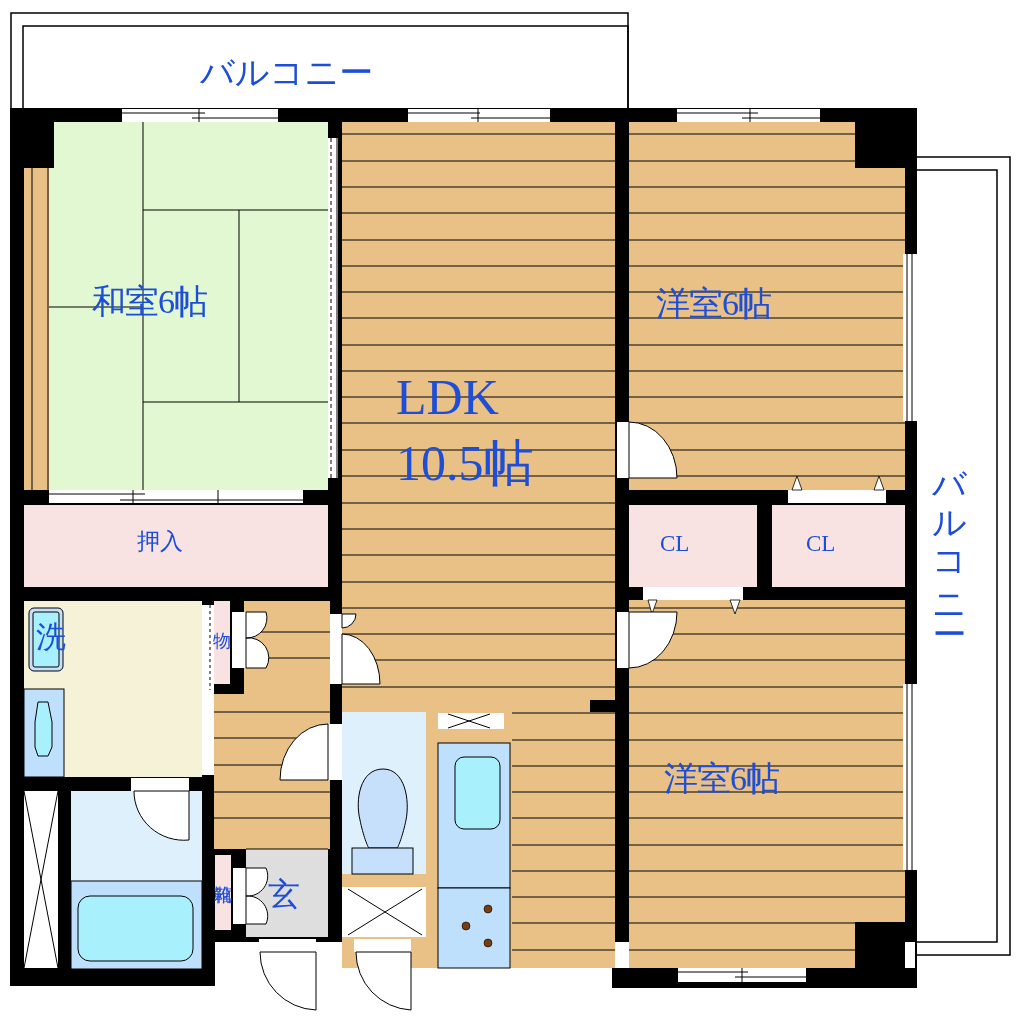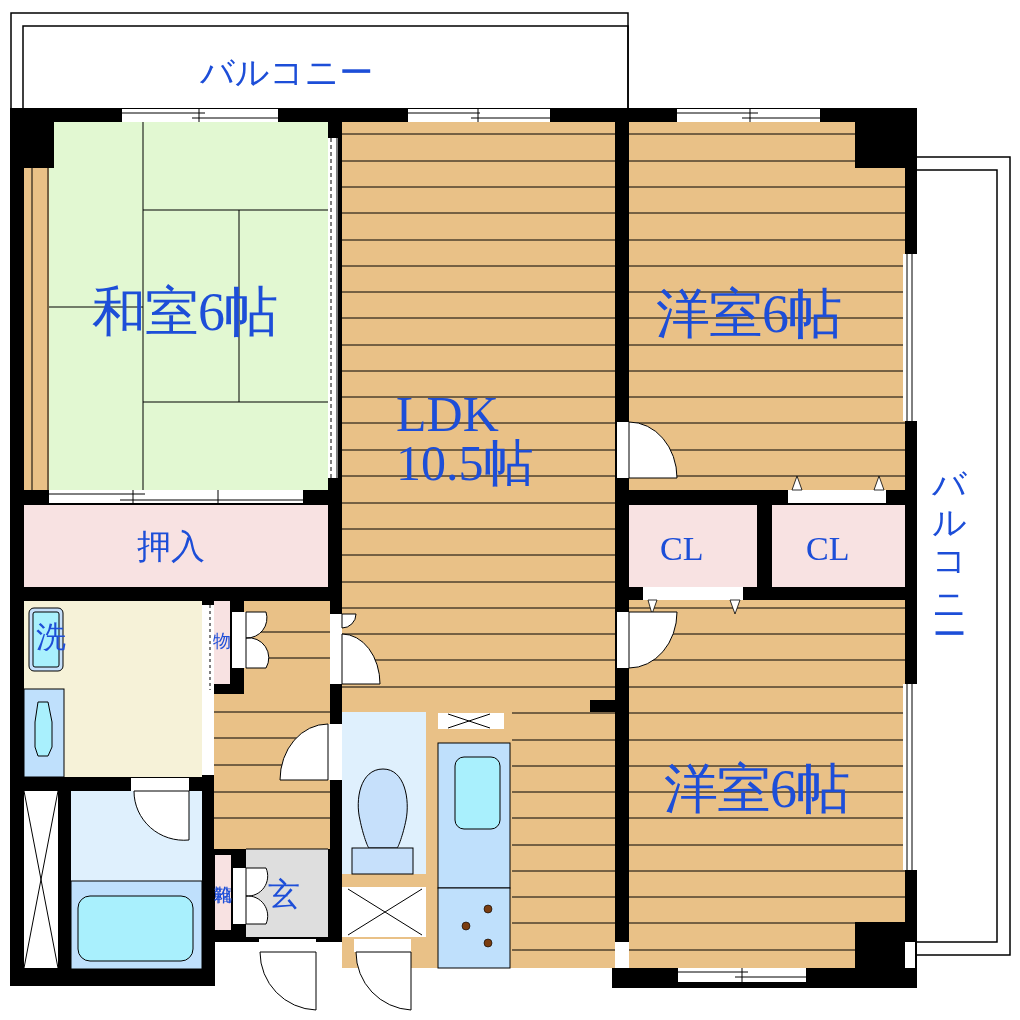--- a/index.html
+++ b/index.html
@@ -1,20 +1,20 @@
 <!DOCTYPE html>
 <html><head>
 <meta charset="utf-8">
 <style>
   html, body { margin: 0; padding: 0; background: #ffffff; }
   body { width: 1020px; height: 1020px; overflow: hidden; position: relative; font-family: "DejaVu Sans", sans-serif; }
   svg { position: absolute; left: 0; top: 0; }
   .lbl { position: absolute; color: #1d4ed8; font-family: Liberation Serif, serif; white-space: nowrap; line-height: 1; }
-  .big { font-size: 54px; letter-spacing: -1px; text-align: right; }
-  .mid { font-size: 34px; }
+  .big { font-size: 34px; letter-spacing: -1px; text-align: right; }
+  .mid { font-size: 23px; }
   .bal { font-size: 34px; }
   .vert { writing-mode: vertical-rl; text-orientation: upright; letter-spacing: 4px; }
   .small { font-size: 18px; }
   .ldk { font-size: 50px; line-height: 58px; }
 </style>
 </head>
 <body>
 
 <svg width="1020" height="1020" viewBox="0 0 1020 1020">
 
@@ -257,21 +257,21 @@
     <circle cx="488" cy="909" r="4" fill="#7a3d10" stroke="#000" stroke-width="0.6"></circle>
     <circle cx="466" cy="926" r="4" fill="#7a3d10" stroke="#000" stroke-width="0.6"></circle>
     <circle cx="488" cy="943" r="4" fill="#7a3d10" stroke="#000" stroke-width="0.6"></circle>
   </g>
 </svg>
 
 <div class="lbl bal" style="left:200px;top:56px;">バルコニー</div>
 <div class="lbl bal vert" style="left:932px;top:446px;">バルコニー</div>
 
 <div class="lbl big" style="left:92px;top:285px;">和室6帖</div>
-<div class="lbl ldk" style="left:396px;top:368px;margin-top:17px;">LDK</div>
+<div class="lbl ldk" style="left:396px;top:368px;">LDK</div>
 <div class="lbl ldk" style="left:396px;top:426px;margin-top:8px;">10.5帖</div>
 <div class="lbl big" style="left:656px;top:287px;">洋室6帖</div>
 <div class="lbl big" style="left:664px;top:762px;">洋室6帖</div>
 <div class="lbl mid" style="left:137px;top:530px;">押入</div>
 <div class="lbl mid" style="left:660px;top:532px;">CL</div>
 <div class="lbl mid" style="left:806px;top:532px;">CL</div>
 <div class="lbl" style="left:36px;top:622px;font-size:30px;">洗</div>
 <div class="lbl small" style="left:213px;top:632px;">物</div>
 <div class="lbl small vert" style="left:214px;top:872px;letter-spacing:0;">靴箱</div>
 <div class="lbl" style="left:268px;top:878px;font-size:32px;">玄</div>

